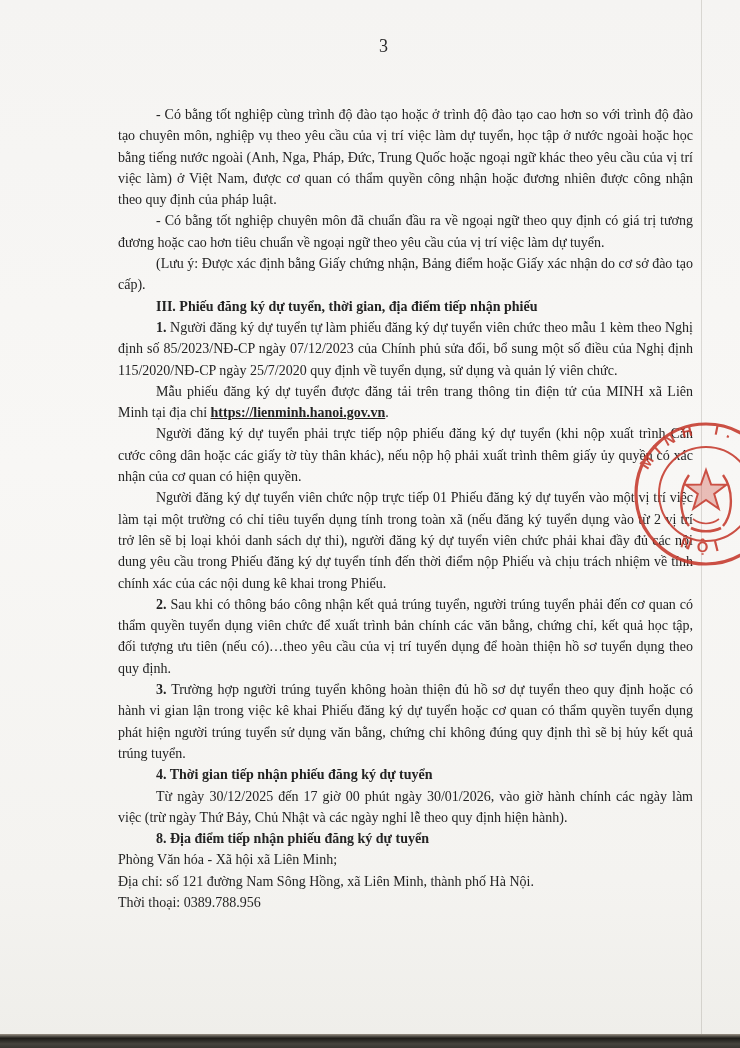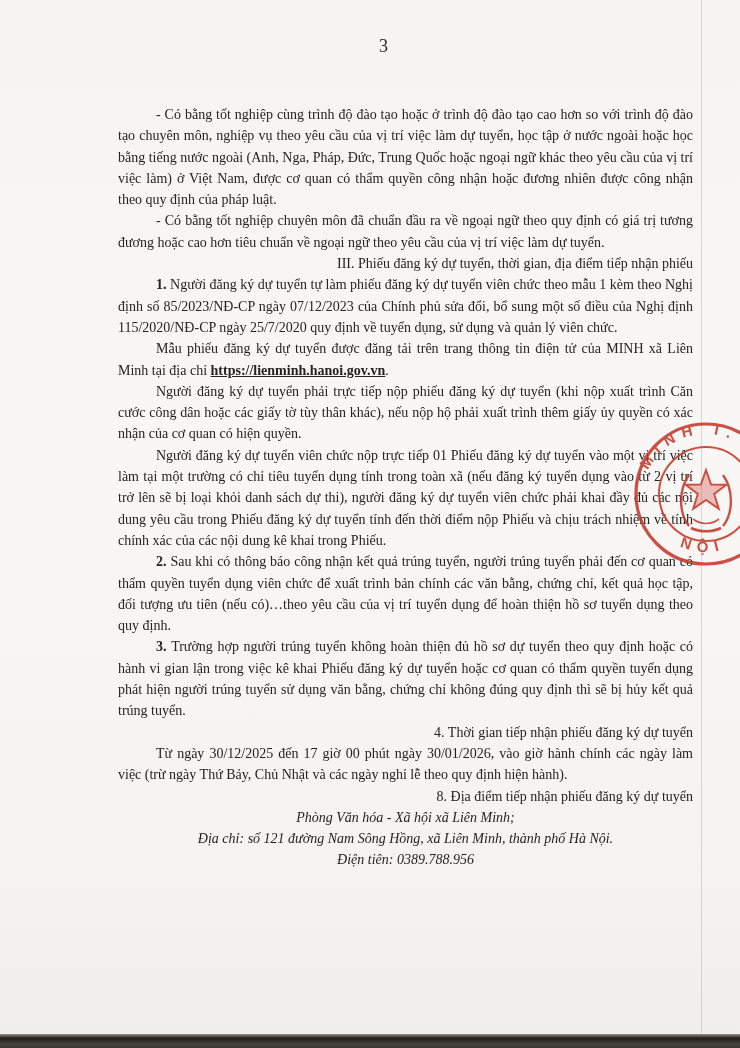--- a/index.html
+++ b/index.html
@@ -24,55 +24,56 @@
     position:absolute;left:0;top:36px;width:768px;text-align:center;
     font-size:18px;color:#2a2a2a;letter-spacing:1px;
   }
   .text-body{
     position:absolute;left:118px;top:76px;width:575px;
     font-size:14px;line-height:21.3px;color:#232323;
     text-align:justify;
     margin-top:28px;
   }
   .text-body p{margin:0;text-indent:38px;}
-  .text-body p.noindent{text-indent:0;text-align:center;font-style:italic;}
-  .text-body p.heading{font-weight:normal;text-align:right;}
+  .text-body p.noindent{text-indent:0;text-align:left;}
+  .text-body p.heading{font-weight:bold;text-align:left;}
   .b{font-weight:bold;}
   .i{}
   .u{text-decoration:underline;}
   .stamp-wrap{
     position:absolute;left:631px;top:418px;width:150px;height:152px;
     opacity:0.88;
   }
   .stamp-wrap svg{display:block;}
 </style>
 </head>
 <body>
 
 <div class="paper">
   <div class="paper-edge-line"></div>
 
   <div class="page-number">3</div>
 
   <div class="text-body">
       <p><span>- Có bằng tốt nghiệp cùng trình độ đào tạo hoặc ở trình độ đào tạo cao hơn so với trình độ đào tạo chuyên môn, nghiệp vụ theo yêu cầu của vị trí việc làm dự tuyển, học tập ở nước ngoài hoặc học bằng tiếng nước ngoài (Anh, Nga, Pháp, Đức, Trung Quốc hoặc ngoại ngữ khác theo yêu cầu của vị trí việc làm) ở Việt Nam, được cơ quan có thẩm quyền công nhận hoặc đương nhiên được công nhận theo quy định của pháp luật.</span></p>
       <p><span>- Có bằng tốt nghiệp chuyên môn đã chuẩn đầu ra về ngoại ngữ theo quy định có giá trị tương đương hoặc cao hơn tiêu chuẩn về ngoại ngữ theo yêu cầu của vị trí việc làm dự tuyển.</span></p>
+      <p><span>(Lưu ý: Được xác định bằng Giấy chứng nhận, Bảng điểm hoặc Giấy xác nhận do cơ sở đào tạo cấp).</span></p>
       <p class="heading"><span>III. Phiếu đăng ký dự tuyển, thời gian, địa điểm tiếp nhận phiếu</span></p>
       <p><span class="b">1. </span><span>Người đăng ký dự tuyển tự làm phiếu đăng ký dự tuyển viên chức theo mẫu 1 kèm theo Nghị định số 85/2023/NĐ-CP ngày 07/12/2023 của Chính phủ sửa đổi, bổ sung một số điều của Nghị định 115/2020/NĐ-CP ngày 25/7/2020 quy định về tuyển dụng, sử dụng và quản lý viên chức.</span></p>
       <p><span>Mẫu phiếu đăng ký dự tuyển được đăng tải trên trang thông tin điện tử của MINH xã Liên Minh tại địa chỉ </span><span class="b i u">https://lienminh.hanoi.gov.vn</span><span>.</span></p>
       <p><span>Người đăng ký dự tuyển phải trực tiếp nộp phiếu đăng ký dự tuyển (khi nộp xuất trình Căn cước công dân hoặc các giấy tờ tùy thân khác), nếu nộp hộ phải xuất trình thêm giấy ủy quyền có xác nhận của cơ quan có hiện quyền.</span></p>
       <p><span>Người đăng ký dự tuyển viên chức nộp trực tiếp 01 Phiếu đăng ký dự tuyển vào một vị trí việc làm tại một trường có chỉ tiêu tuyển dụng tính trong toàn xã </span><span class="i">(nếu đăng ký tuyển dụng vào từ 2 vị trí trở lên sẽ bị loại khỏi danh sách dự thi)</span><span>, người đăng ký dự tuyển viên chức phải khai đầy đủ các nội dung yêu cầu trong Phiếu đăng ký dự tuyển tính đến thời điểm nộp Phiếu và chịu trách nhiệm về tính chính xác của các nội dung kê khai trong Phiếu.</span></p>
       <p><span class="b">2. </span><span>Sau khi có thông báo công nhận kết quả trúng tuyển, người trúng tuyển phải đến cơ quan có thẩm quyền tuyển dụng viên chức để xuất trình bản chính các văn bằng, chứng chỉ, kết quả học tập, đối tượng ưu tiên (nếu có)…theo yêu cầu của vị trí tuyển dụng để hoàn thiện hồ sơ tuyển dụng theo quy định.</span></p>
       <p><span class="b">3. </span><span>Trường hợp người trúng tuyển không hoàn thiện đủ hồ sơ dự tuyển theo quy định hoặc có hành vi gian lận trong việc kê khai Phiếu đăng ký dự tuyển hoặc cơ quan có thẩm quyền tuyển dụng phát hiện người trúng tuyển sử dụng văn bằng, chứng chỉ không đúng quy định thì sẽ bị hủy kết quả trúng tuyển.</span></p>
       <p class="heading"><span>4. Thời gian tiếp nhận phiếu đăng ký dự tuyển</span></p>
       <p><span>Từ ngày 30/12/2025 đến 17 giờ 00 phút ngày 30/01/2026, vào giờ hành chính các ngày làm việc (trừ ngày Thứ Bảy, Chủ Nhật và các ngày nghỉ lễ theo quy định hiện hành).</span></p>
       <p class="heading"><span>8. Địa điểm tiếp nhận phiếu đăng ký dự tuyển</span></p>
       <p class="noindent"><span>Phòng Văn hóa - Xã hội xã Liên Minh;</span></p>
       <p class="noindent"><span>Địa chỉ: số 121 đường Nam Sông Hồng, xã Liên Minh, thành phố Hà Nội.</span></p>
-      <p class="noindent"><span>Điện tiên: 0389.788.956</span></p>
+      <p class="noindent"><span>Thời thoại: 0389.788.956</span></p>
     </div>
 
   <div class="stamp-wrap">
     <svg width="150" height="152" viewBox="0 0 150 152" xmlns="http://www.w3.org/2000/svg">
       <g stroke="#c5392c" fill="none" stroke-width="3">
         <circle cx="75" cy="76" r="70" stroke-width="3.2"></circle>
         <circle cx="75" cy="76" r="47" stroke-width="2"></circle>
       </g>
 
       <g stroke="#c5392c" fill="none" stroke-width="2">

